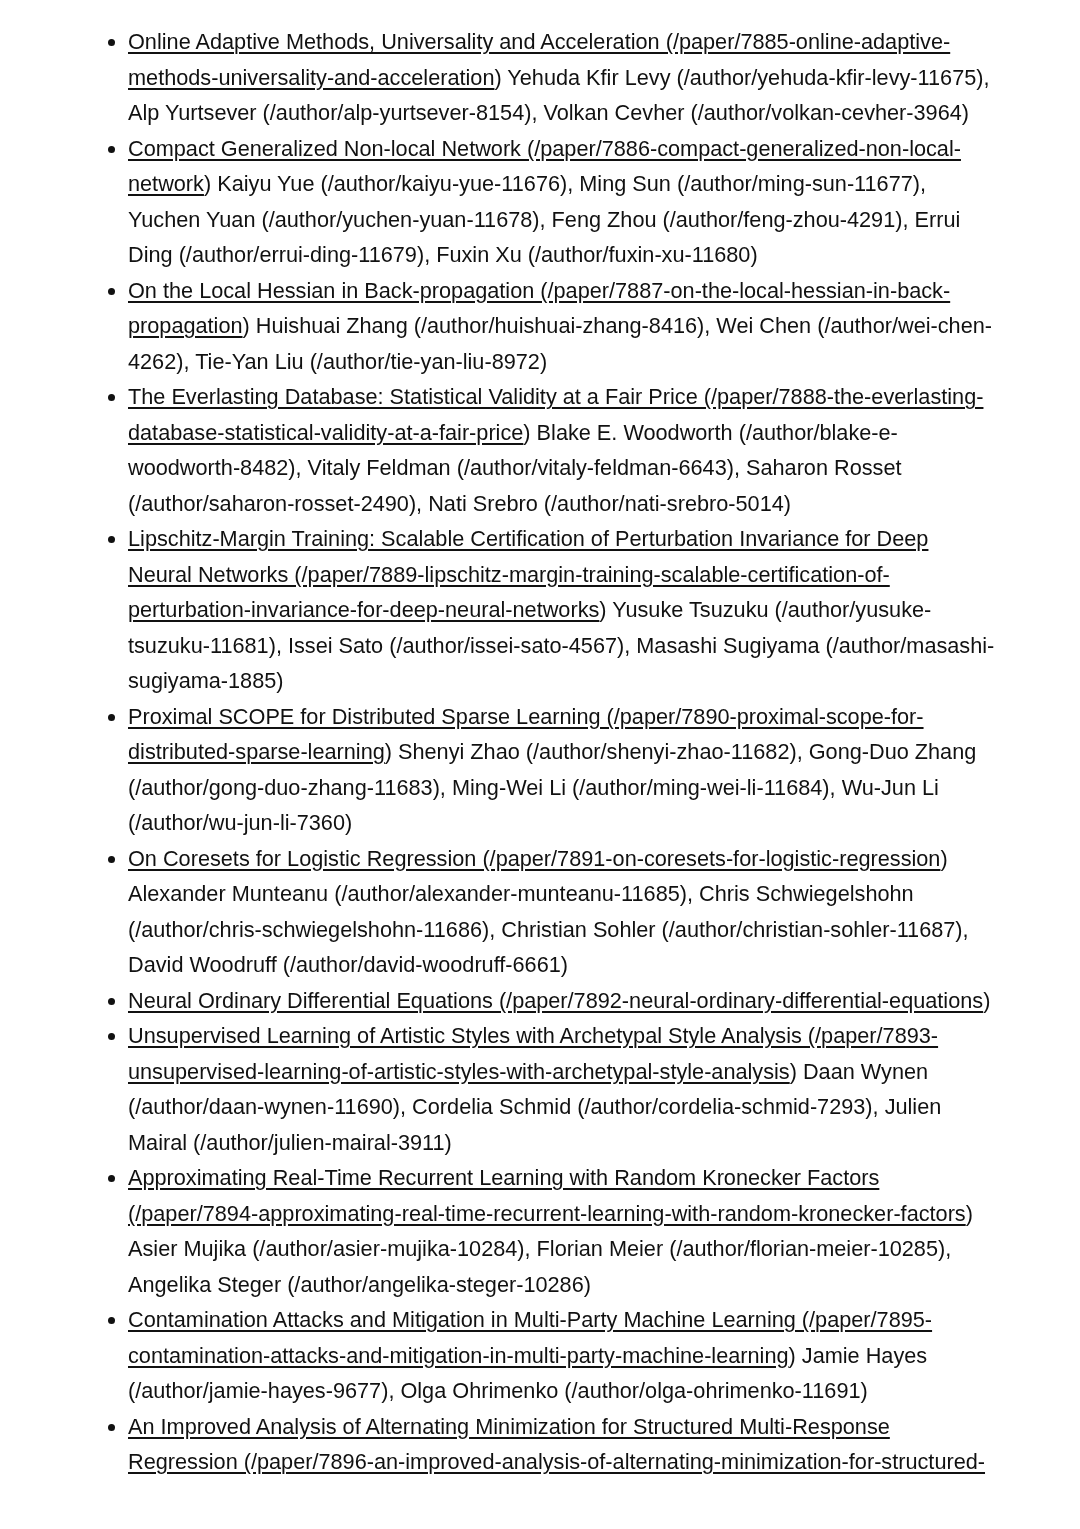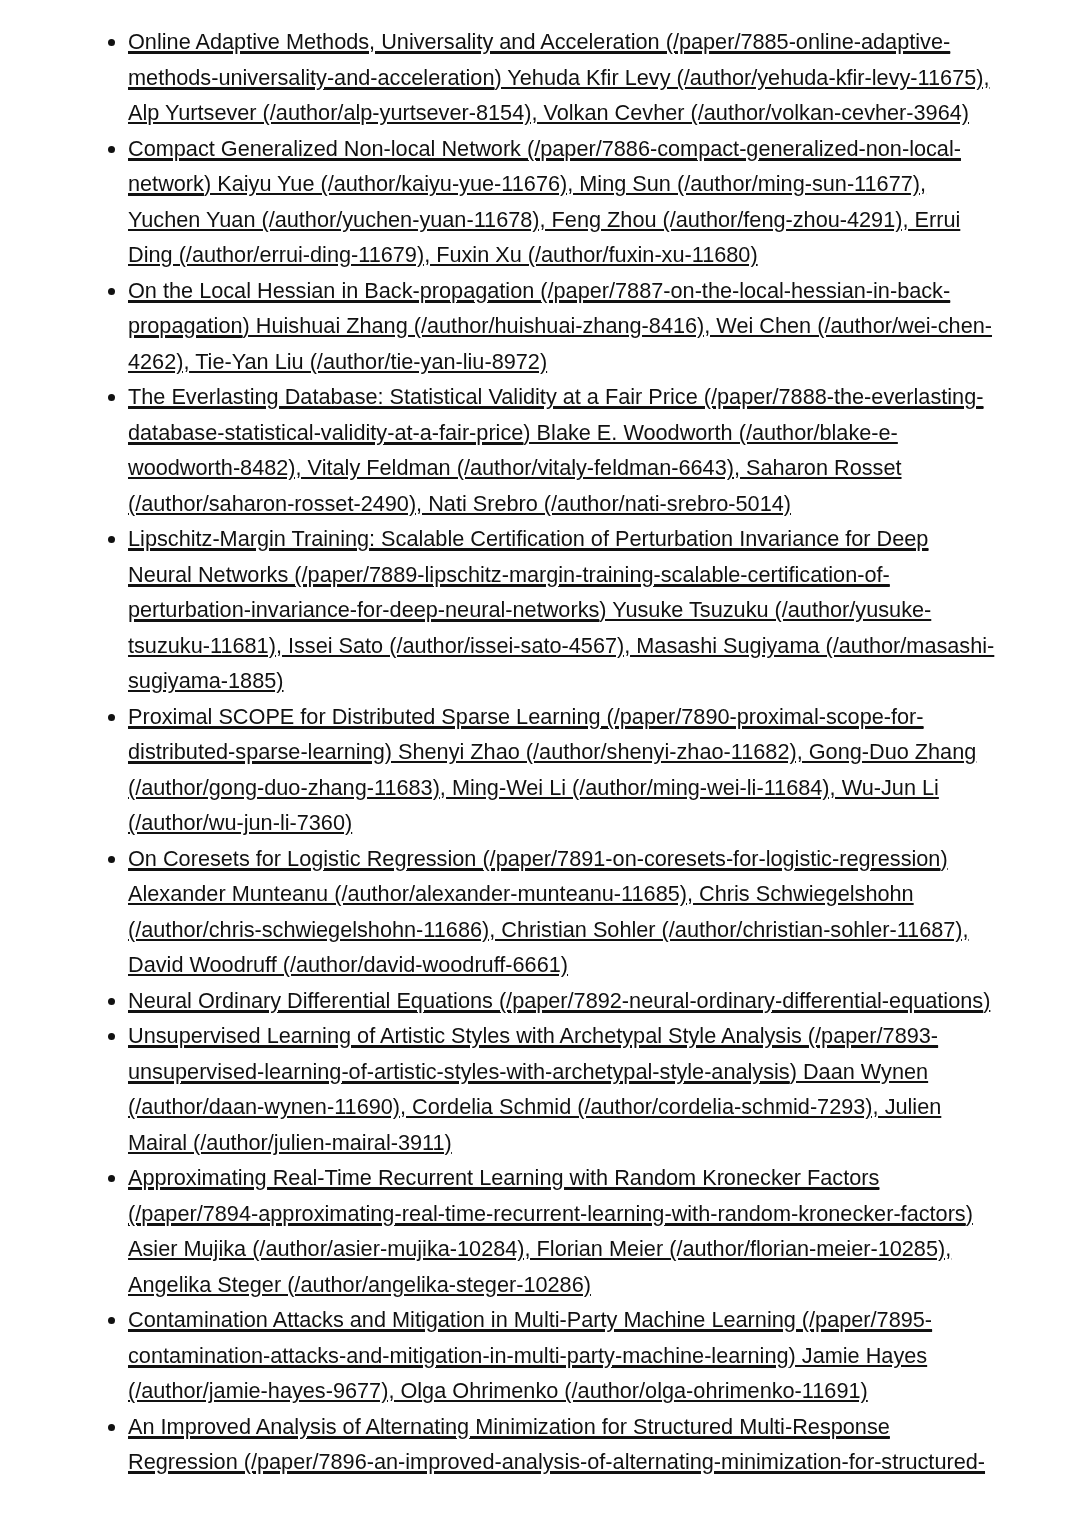--- a/index.html
+++ b/index.html
@@ -12,21 +12,20 @@
     height: 1529px;
     overflow: hidden;
     color: #111111;
     font-family: "Liberation Sans", "DejaVu Sans", sans-serif;
     font-size: 21.7px;
     line-height: 35.5px;
     -webkit-font-smoothing: antialiased;
   }
   .page {
     padding: 24px 8px 0 88px;
-    text-decoration: underline;
   }
   ul.paper-list {
     margin: 0;
     padding: 0 0 0 40px;
     width: 868px;
     list-style-type: disc;
   }
   ul.paper-list > li {
     margin: 0;
     padding: 0;

